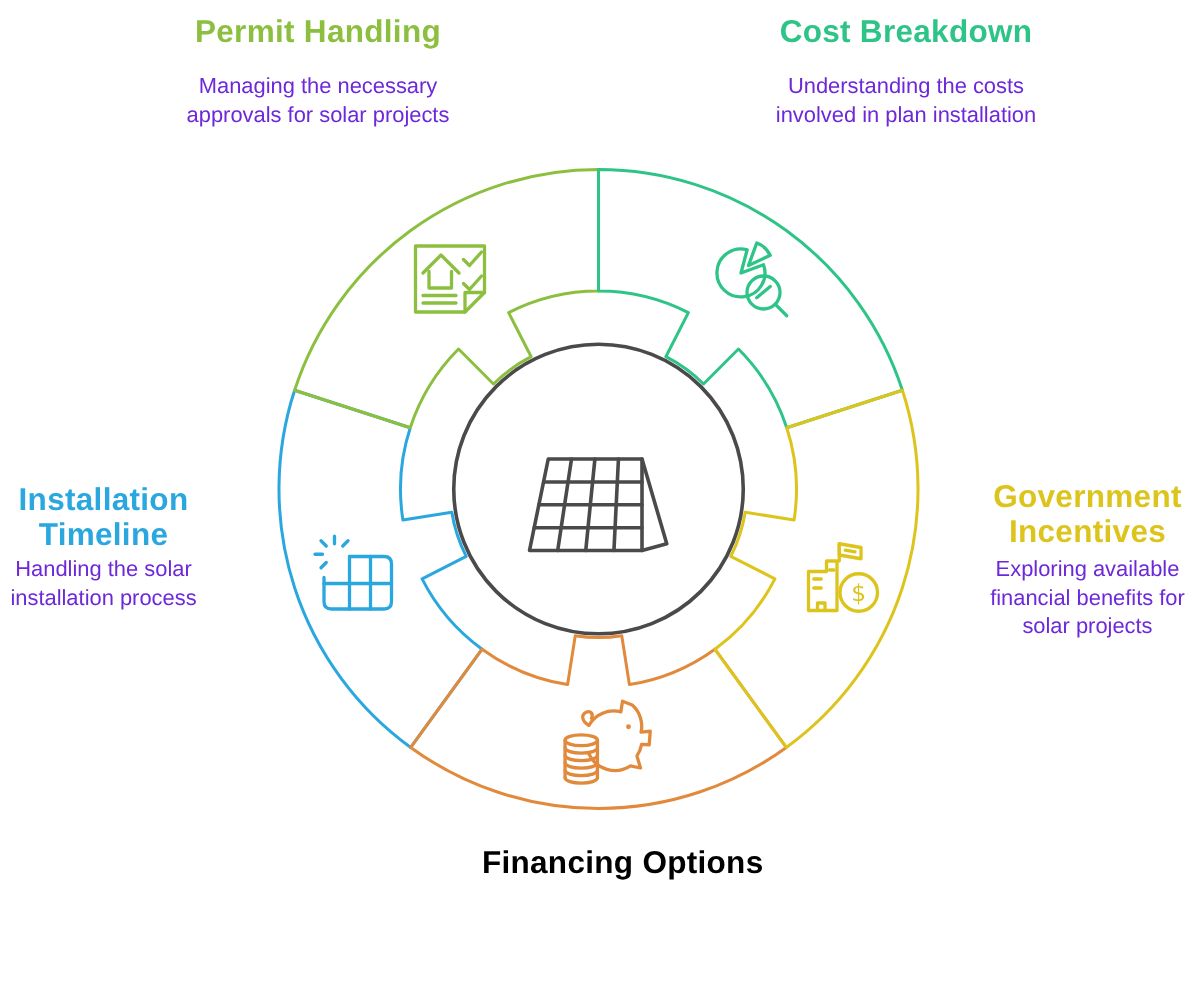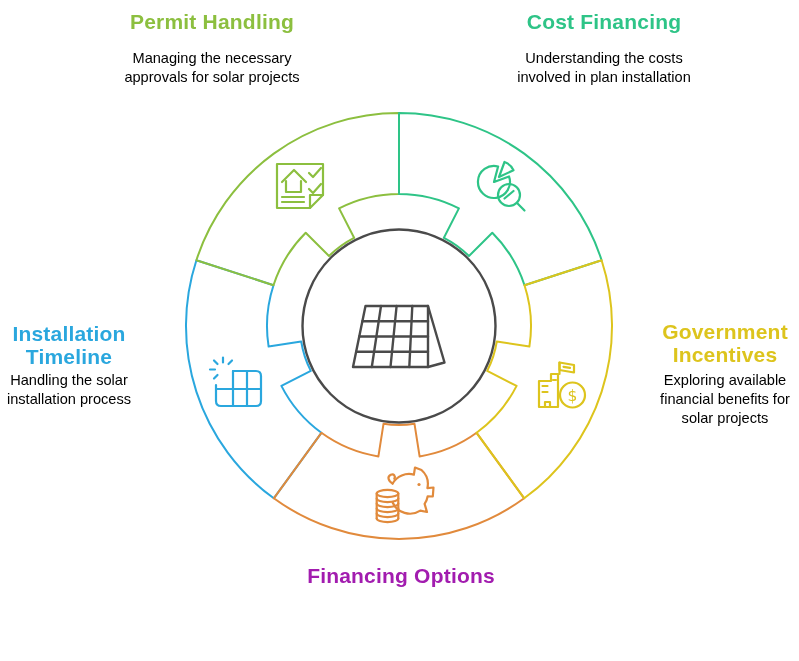--- a/index.html
+++ b/index.html
@@ -1,21 +1,21 @@
 <!DOCTYPE html>
 <html><head>
 <meta charset="utf-8">
 <style>
   html,body{margin:0;padding:0;background:#ffffff;}
   .stage{position:relative;width:799px;height:661px;background:#fff;overflow:hidden;
          font-family:"Liberation Sans", sans-serif;}
   .diagram-svg{position:absolute;left:0;top:0;}
   .label-block{position:absolute;text-align:center;}
   .seg-title{font-size:21px;line-height:23px;font-weight:600;letter-spacing:.2px;}
-  .seg-desc{font-size:14.6px;line-height:19px;color:#000000;margin:0 auto;}
+  .seg-desc{font-size:14.6px;line-height:19px;color:#6d28d9;margin:0 auto;}
   .block-permit{left:104px;top:10px;width:216px;}
   .block-permit .seg-desc{max-width:178px;margin-top:16px;}
   .block-cost{left:496px;top:10px;width:216px;}
   .block-cost .seg-desc{max-width:178px;margin-top:16px;}
   .block-government{left:640px;top:320px;width:170px;}
   .block-government .seg-desc{max-width:152px;margin-top:5px;}
   .block-financing{left:293px;top:564px;width:216px;}
   .block-financing .seg-desc{max-width:175px;margin-top:14px;}
   .block-installation{left:0px;top:322px;width:138px;}
   .block-installation .seg-desc{max-width:140px;margin-top:3px;}
@@ -114,31 +114,31 @@
                M 228.5 364 L 232 360.5 M 217.5 375 L 214 378.5"></path>
     </g>
   </svg>
 
   <div class="label-block block-permit">
     <div class="seg-title" style="color: rgb(140, 191, 63);">Permit Handling</div>
     <div class="seg-desc">Managing the necessary approvals for solar projects</div>
   </div>
 
   <div class="label-block block-cost">
-    <div class="seg-title" style="color: rgb(46, 196, 135);">Cost Financing</div>
+    <div class="seg-title" style="color: rgb(46, 196, 135);">Cost Breakdown</div>
     <div class="seg-desc">Understanding the costs involved in plan installation</div>
   </div>
 
   <div class="label-block block-government">
     <div class="seg-title" style="color: rgb(221, 196, 29);">Government Incentives</div>
     <div class="seg-desc">Exploring available financial benefits for solar projects</div>
   </div>
 
   <div class="label-block block-financing">
-    <div class="seg-title" style="color: #a21caf;">Financing Options</div>
+    <div class="seg-title" style="color: #000000; text-align: right;">Financing Options</div>
   </div>
 
   <div class="label-block block-installation">
     <div class="seg-title" style="color: rgb(42, 167, 222);">Installation Timeline</div>
     <div class="seg-desc">Handling the solar installation process</div>
   </div>
 
 </div>
 
 </body></html>

